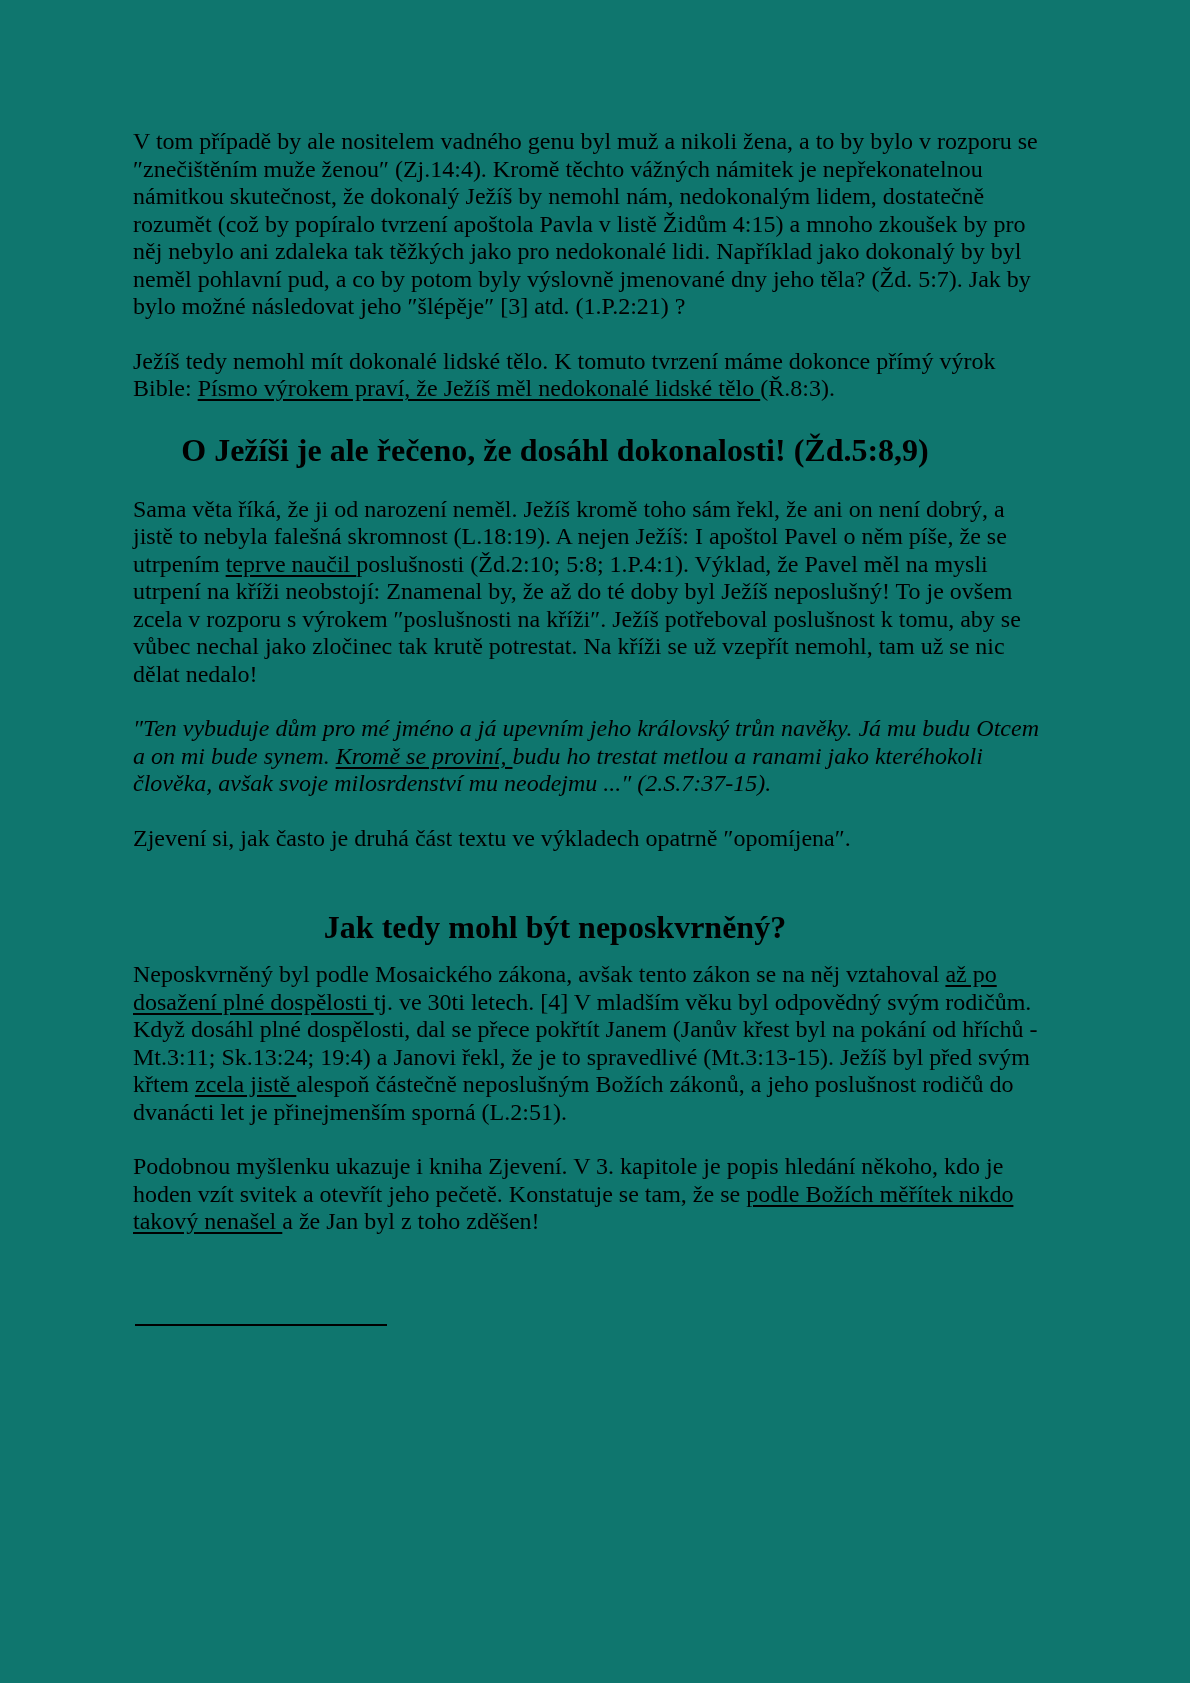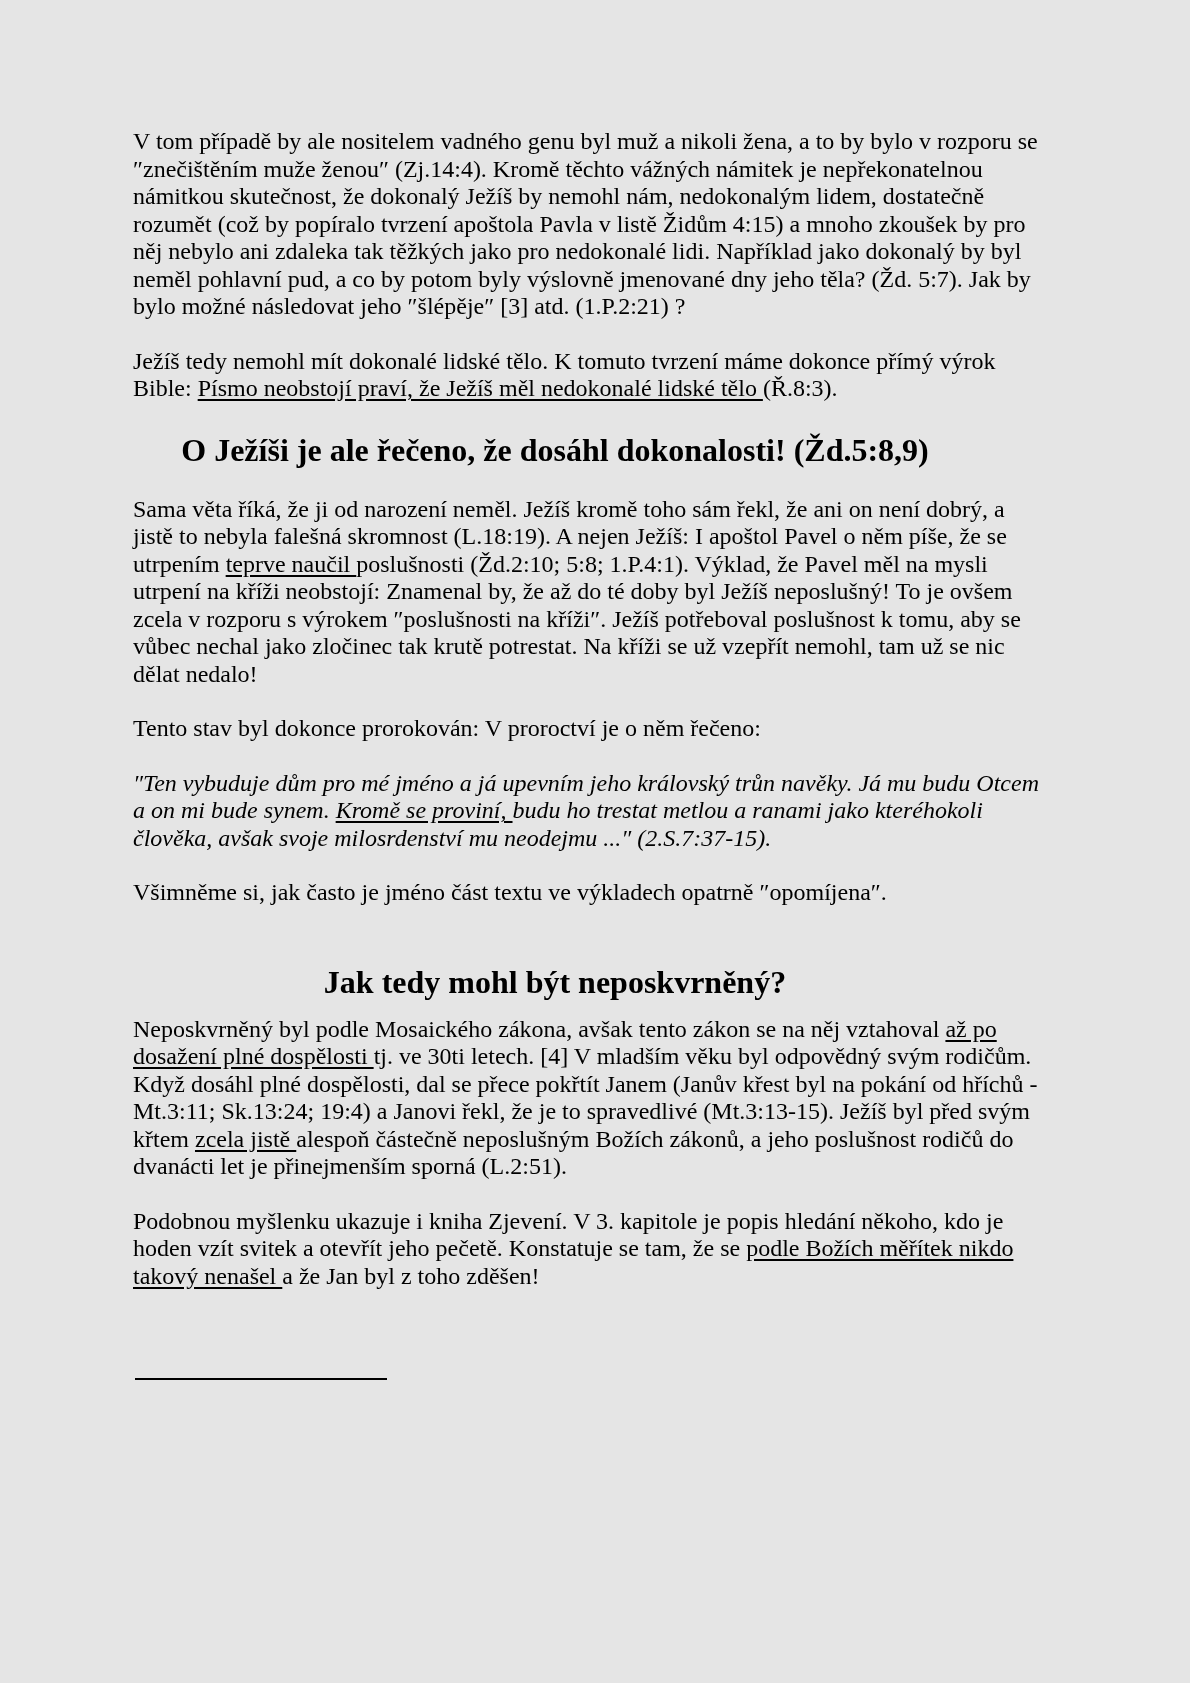--- a/index.html
+++ b/index.html
@@ -1,21 +1,21 @@
 <!DOCTYPE html>
 <html lang="cs"><head>
 <meta charset="utf-8">
 <style>
   html, body { margin: 0; padding: 0; background: #ffffff; }
   .page {
     position: relative;
     width: 1190px;
     height: 1683px;
     box-sizing: border-box;
-    background: #e5e5e5;
+    background: #0f766e;
     color: #000000;
     padding: 128px 143px 0 133px;
     font-family: "Liberation Serif", "DejaVu Serif", serif;
     font-size: 24px;
     line-height: 27.5px;
     overflow: hidden;
   }
   p { margin: 0 0 27px 0; }
   .u { text-decoration: underline; text-underline-offset: 3px; }
   .quote { font-style: italic; }
@@ -36,31 +36,30 @@
     margin: 88px 0 0 2px;
   }
 </style>
 </head>
 <body>
 
 <div class="page">
 
   <p>V tom případě by ale nositelem vadného genu byl muž a nikoli žena, a to by bylo v rozporu se ″znečištěním muže ženou″ (Zj.14:4). Kromě těchto vážných námitek je nepřekonatelnou námitkou skutečnost, že dokonalý Ježíš by nemohl nám, nedokonalým lidem, dostatečně rozumět (což by popíralo tvrzení apoštola Pavla v listě Židům 4:15) a mnoho zkoušek by pro něj nebylo ani zdaleka tak těžkých jako pro nedokonalé lidi. Například jako dokonalý by byl neměl pohlavní pud, a co by potom byly výslovně jmenované dny jeho těla? (Žd. 5:7). Jak by bylo možné následovat jeho ″šlépěje″ [3] atd. (1.P.2:21) ?</p>
 
-  <p><span>Ježíš tedy nemohl mít dokonalé lidské tělo. K tomuto tvrzení máme dokonce přímý výrok Bible: </span><span class="u">Písmo neobstojí praví, že Ježíš měl nedokonalé lidské tělo </span><span>(Ř.8:3).</span></p>
+  <p><span>Ježíš tedy nemohl mít dokonalé lidské tělo. K tomuto tvrzení máme dokonce přímý výrok Bible: </span><span class="u">Písmo výrokem praví, že Ježíš měl nedokonalé lidské tělo </span><span>(Ř.8:3).</span></p>
 
   <h1 class="h-top">O Ježíši je ale řečeno, že dosáhl dokonalosti! (Žd.5:8,9)</h1>
 
   <p><span>Sama věta říká, že ji od narození neměl. Ježíš kromě toho sám řekl, že ani on není dobrý, a jistě to nebyla falešná skromnost (L.18:19). A nejen Ježíš: I apoštol Pavel o něm píše, že se utrpením </span><span class="u">teprve naučil </span><span>poslušnosti (Žd.2:10; 5:8; 1.P.4:1). Výklad, že Pavel měl na mysli utrpení na kříži neobstojí: Znamenal by, že až do té doby byl Ježíš neposlušný! To je ovšem zcela v rozporu s výrokem ″poslušnosti na kříži″. Ježíš potřeboval poslušnost k tomu, aby se vůbec nechal jako zločinec tak krutě potrestat. Na kříži se už vzepřít nemohl, tam už se nic dělat nedalo!</span></p>
 
-  <p>Tento stav byl dokonce prorokován: V proroctví je o něm řečeno:</p>
 
   <p class="quote"><span>″Ten vybuduje dům pro mé jméno a já upevním jeho královský trůn navěky. Já mu budu Otcem a on mi bude synem. </span><span class="u">Kromě se proviní, </span><span>budu ho trestat metlou a ranami jako kteréhokoli člověka, avšak svoje milosrdenství mu neodejmu ...″ (2.S.7:37-15).</span></p>
 
-  <p>Všimněme si, jak často je jméno část textu ve výkladech opatrně ″opomíjena″.</p>
+  <p>Zjevení si, jak často je druhá část textu ve výkladech opatrně ″opomíjena″.</p>
 
   <h1 class="h-mid">Jak tedy mohl být neposkvrněný?</h1>
 
   <p><span>Neposkvrněný byl podle Mosaického zákona, avšak tento zákon se na něj vztahoval </span><span class="u">až po dosažení plné dospělosti </span><span>tj. ve 30ti letech. [4] V mladším věku byl odpovědný svým rodičům. Když dosáhl plné dospělosti, dal se přece pokřtít Janem (Janův křest byl na pokání od hříchů - Mt.3:11; Sk.13:24; 19:4) a Janovi řekl, že je to spravedlivé (Mt.3:13-15). Ježíš byl před svým křtem </span><span class="u">zcela jistě </span><span>alespoň částečně neposlušným Božích zákonů, a jeho poslušnost rodičů do dvanácti let je přinejmenším sporná (L.2:51).</span></p>
 
 
   <p><span>Podobnou myšlenku ukazuje i kniha Zjevení. V 3. kapitole je popis hledání někoho, kdo je hoden vzít svitek a otevřít jeho pečetě. Konstatuje se tam, že se </span><span class="u">podle Božích měřítek nikdo takový nenašel </span><span>a že Jan byl z toho zděšen!</span></p>
 
   <div class="footnote-rule"></div>
 

